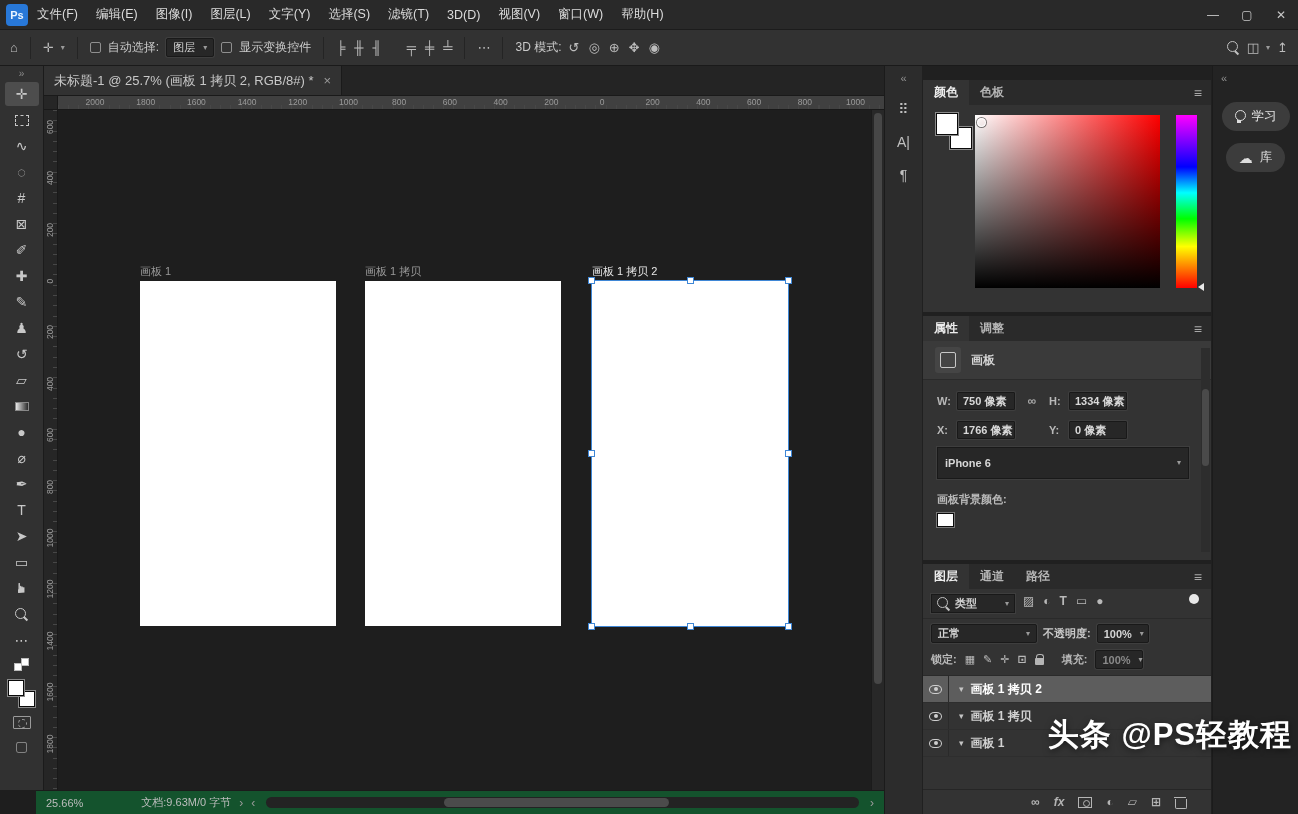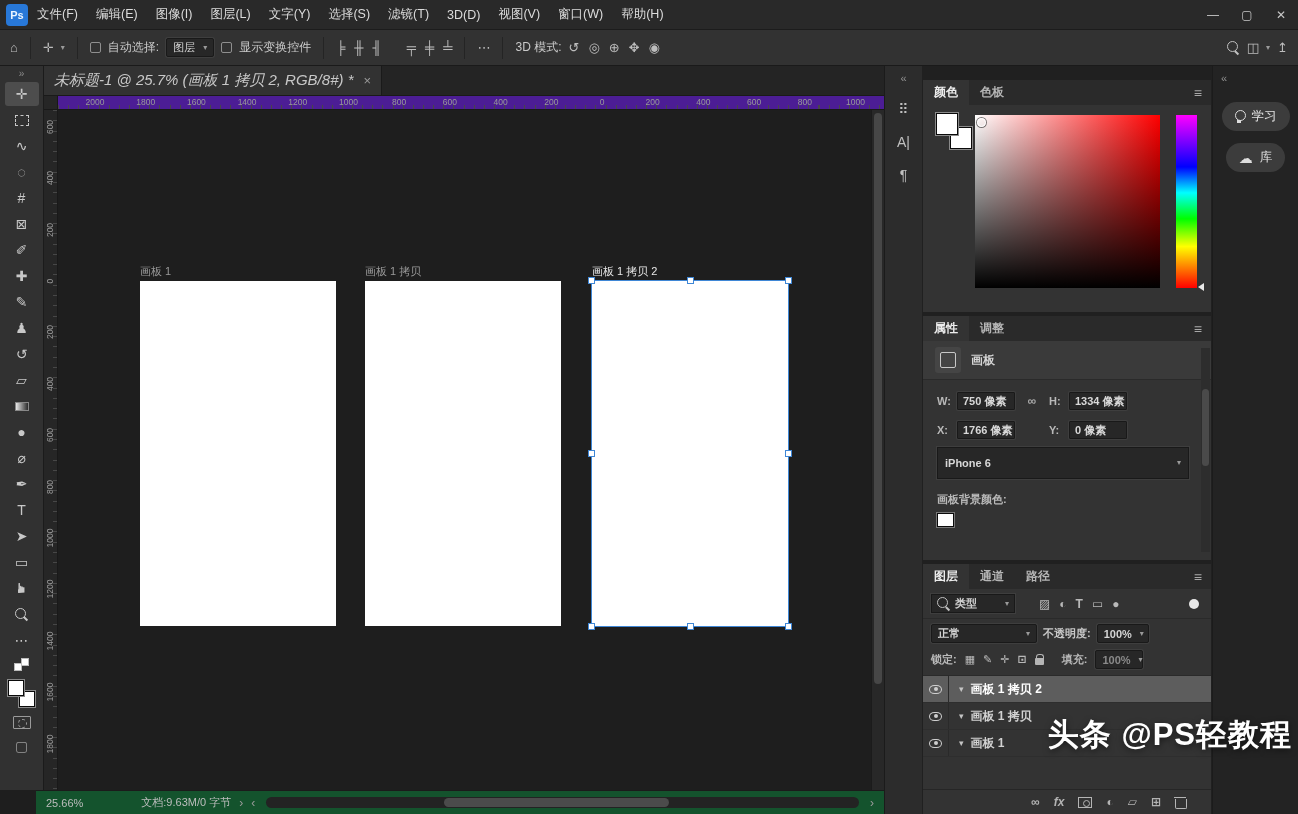--- a/index.html
+++ b/index.html
@@ -57,25 +57,25 @@
   .fgbg{position:relative;width:27px;height:27px;}
   .fgbg .fg{position:absolute;left:0;top:0;width:16px;height:16px;background:#fff;border:1px solid #0a0a0a;box-shadow:0 0 0 1px #8a8a8a;}
   .fgbg .bg{position:absolute;right:0;bottom:0;width:16px;height:16px;background:#fff;border:1px solid #0a0a0a;box-shadow:0 0 0 1px #8a8a8a;}
   .i-qmask{display:inline-block;width:18px;height:13px;border:1px solid #9a9a9a;border-radius:1px;position:relative;}
   .i-qmask::after{content:"";position:absolute;left:50%;top:50%;width:7px;height:7px;margin:-3.5px;border:1px dashed #9a9a9a;border-radius:50%;}
   .screen-glyph{color:#9a9a9a;font-size:14px;}
   
   .doc{flex:1;display:flex;flex-direction:column;background:#1e1e1e;min-width:0;}
   .tabbar{height:30px;background:#242424;display:flex;align-items:stretch;flex:none;border-bottom:1px solid #1a1a1a;}
   .tab{background:#323232;display:flex;align-items:center;padding:0 10px;gap:10px;border-right:1px solid #1a1a1a;}
-  .tab-title{font-size:15px;color:#c8c8c8;white-space:nowrap;font-style:italic;}
+  .tab-title{font-size:13px;color:#c8c8c8;white-space:nowrap;}
   .tab-close{color:#9a9a9a;font-size:13px;}
   .ruler-row{height:14px;display:flex;flex:none;}
   .ruler-corner{width:14px;background:#262626;border-right:1px solid #191919;border-bottom:1px solid #191919;flex:none;}
-  .hruler{flex:1;position:relative;background:#4c1d95;border-bottom:1px solid #191919;overflow:hidden;}
+  .hruler{flex:1;position:relative;background:#404040;border-bottom:1px solid #191919;overflow:hidden;}
   .hruler::after{content:"";position:absolute;left:0;right:0;bottom:0;height:4px;background:repeating-linear-gradient(to right,#474747 0 1px,transparent 1px 10.14px);}
   .hnum{position:absolute;top:1px;transform:translateX(-50%);font-size:8.5px;color:#9a9a9a;}
   .canvas-row{flex:1;display:flex;min-height:0;}
   .vruler{width:14px;background:#262626;border-right:1px solid #191919;position:relative;flex:none;overflow:hidden;}
   .vruler::after{content:"";position:absolute;top:0;bottom:0;right:0;width:4px;background:repeating-linear-gradient(to bottom,#474747 0 1px,transparent 1px 10.28px);}
   .vnum{position:absolute;left:-4px;width:20px;text-align:center;font-size:8.5px;color:#9a9a9a;transform:rotate(-90deg);}
   .canvas{flex:1;position:relative;background:#1e1e1e;overflow:hidden;}
   .artboard{position:absolute;background:#ffffff;}
   .artboard.sel{box-shadow:0 0 0 1px #3f87d6;}
   .ab-label{position:absolute;top:-17px;left:0;font-size:11px;color:#9a9a9a;white-space:nowrap;}
@@ -122,21 +122,21 @@
   .i-artboard{display:inline-block;width:16px;height:16px;border:1px solid #c8c8c8;border-radius:2px;}
   .pp-dims{padding:12px 14px 2px;display:grid;grid-template-columns:16px 58px 26px 16px 58px;row-gap:11px;column-gap:4px;align-items:center;font-size:11px;color:#b9b9b9;}
   .inp{display:inline-flex;align-items:center;background:#272727;border:1px solid #191919;box-shadow:0 0 0 1px #3e3e3e;padding:0 5px;font-size:11px;color:#d8d8d8;height:18px;border-radius:1px;white-space:nowrap;}
   .link-cell{text-align:center;color:#a8a8a8;font-size:12px;}
   .pp-label{padding:13px 14px 0;font-size:11px;color:#b9b9b9;}
   .pp-select{margin:6px 22px 0 14px;height:32px;display:flex;align-items:center;justify-content:space-between;background:#272727;border:1px solid #191919;box-shadow:0 0 0 1px #3e3e3e;padding:0 7px;font-size:11px;color:#d8d8d8;}
   .bg-swatch{margin:6px 0 0 14px;width:17px;height:14px;background:#fff;border:1px solid #0a0a0a;box-shadow:0 0 0 1px #777;}
   .pp-scroll{position:absolute;right:1px;top:32px;bottom:8px;width:9px;background:#2d2d2d;}
   .pp-scroll .thumb{position:absolute;top:20%;height:38%;left:1px;right:1px;background:#4a4a4a;border-radius:4px;}
   
-  .lp-filter{display:flex;align-items:center;gap:24px;padding:5px 8px;border-bottom:1px solid #2a2a2a;flex:none;}
+  .lp-filter{display:flex;align-items:flex-start;gap:8px;padding:5px 8px;border-bottom:1px solid #2a2a2a;flex:none;}
   .lf-box{display:flex;align-items:center;gap:5px;background:#272727;border:1px solid #191919;box-shadow:0 0 0 1px #3e3e3e;height:19px;padding:0 5px;font-size:11px;color:#cfcfcf;width:84px;}
   .lf-box .chev{margin-left:auto;}
   .pf-icon{font-size:12px;color:#b9b9b9;}
   .lf-toggle{margin-left:auto;margin-right:4px;width:10px;height:10px;border-radius:50%;background:#e8e8e8;}
   .lp-blend{display:flex;align-items:center;gap:6px;padding:5px 8px;flex:none;}
   .blend-box{width:106px;}
   .op-box{width:52px;}
   .lp-lock{display:flex;align-items:center;gap:8px;padding:2px 8px 6px;border-bottom:1px solid #2a2a2a;font-size:11px;color:#b9b9b9;flex:none;}
   .lk-icon{font-size:11px;color:#b9b9b9;}
   .fill-box{width:48px;color:#8a8a8a;}

